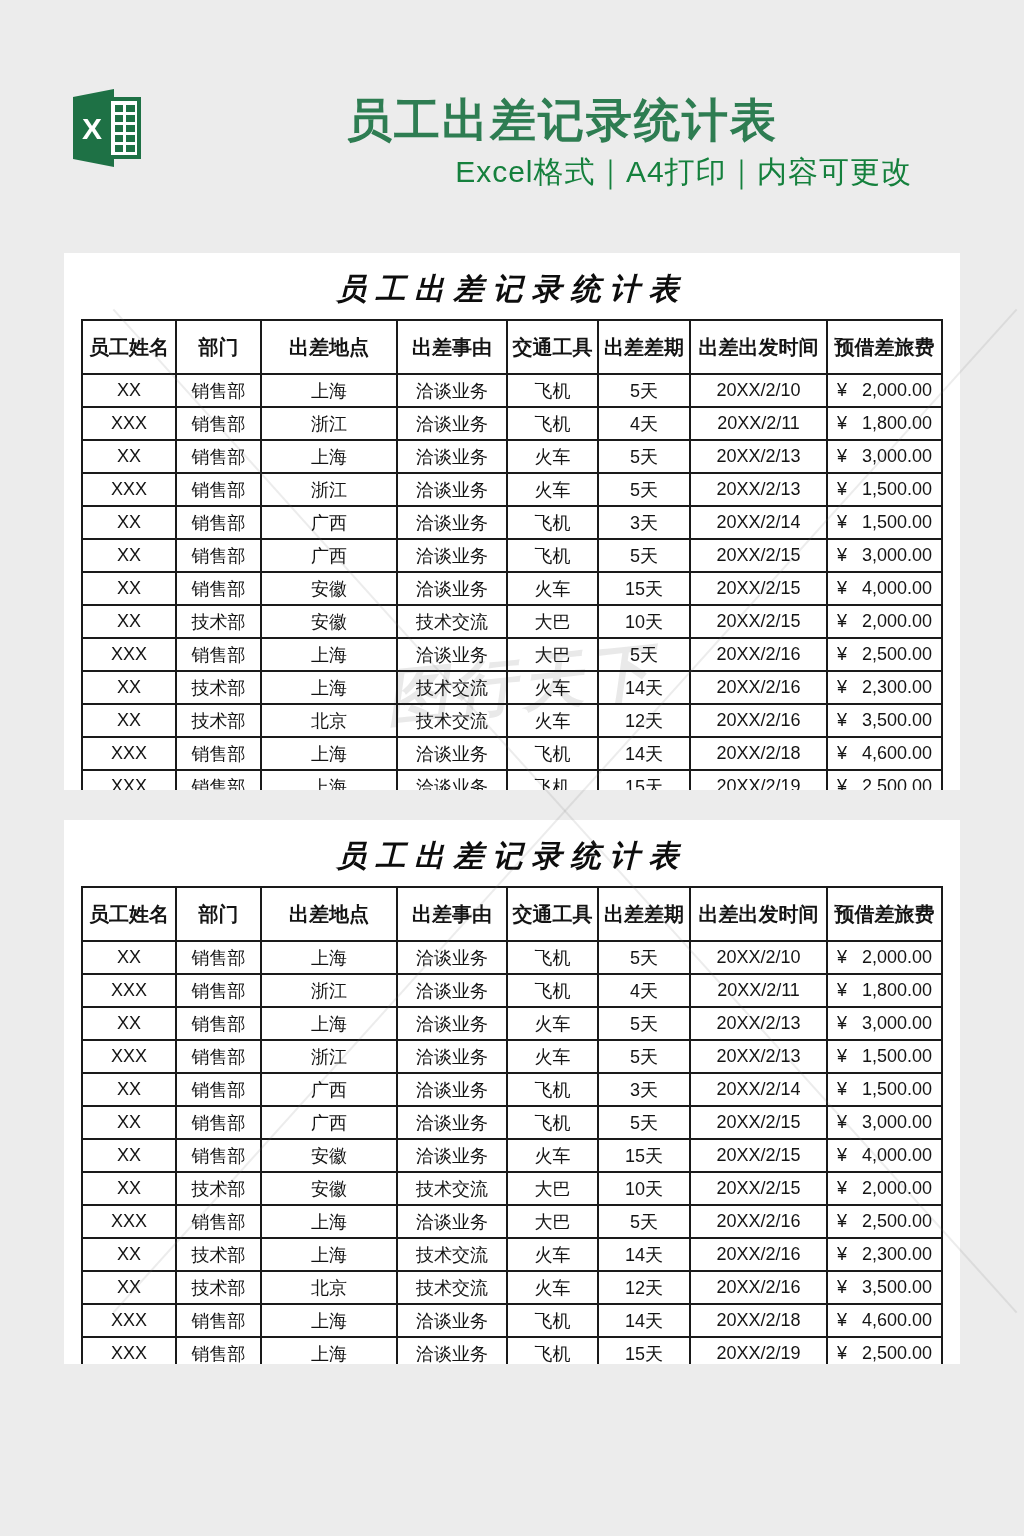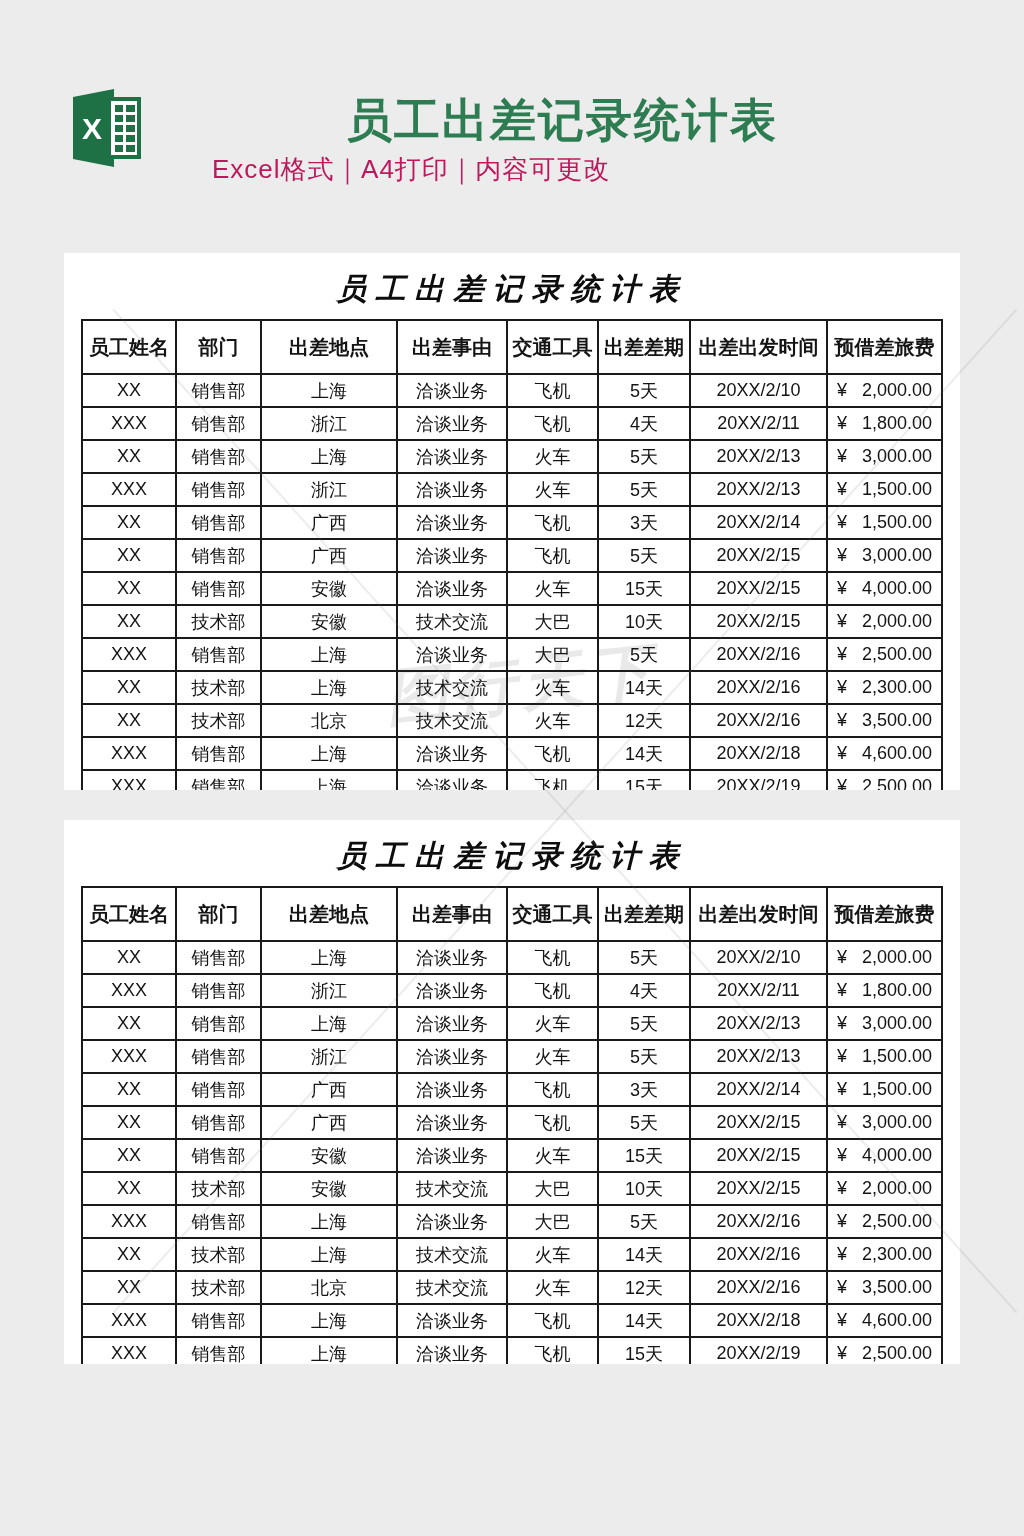--- a/index.html
+++ b/index.html
@@ -14,21 +14,21 @@
 
   
   .excel-logo { position:absolute; left:70px; top:88px; width:72px; height:80px; }
   .main-title {
     position:absolute; left:212px; top:90px; width:700px;
     text-align:center; font-size:46px; font-weight:bold;
     color:#2e7d52; letter-spacing:2px;
   }
   .main-subtitle {
     position:absolute; left:212px; top:152px; width:700px;
-    text-align:left; font-size:26px; color:#be185d; letter-spacing:1px;
+    text-align:right; font-size:30px; color:#15803d; letter-spacing:1px;
   }
 
   
   .card {
     position:absolute; left:64px; width:896px;
     background:#ffffff; overflow:hidden;
   }
   .card-1 { top:253px; height:537px; }
   .card-2 { top:820px; height:544px; }
   .card-title {

